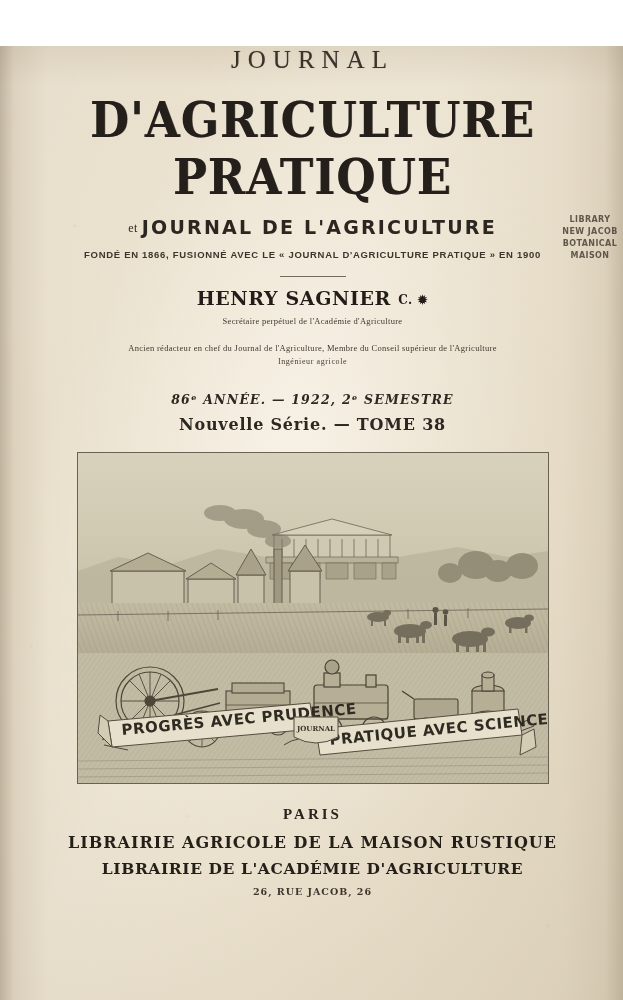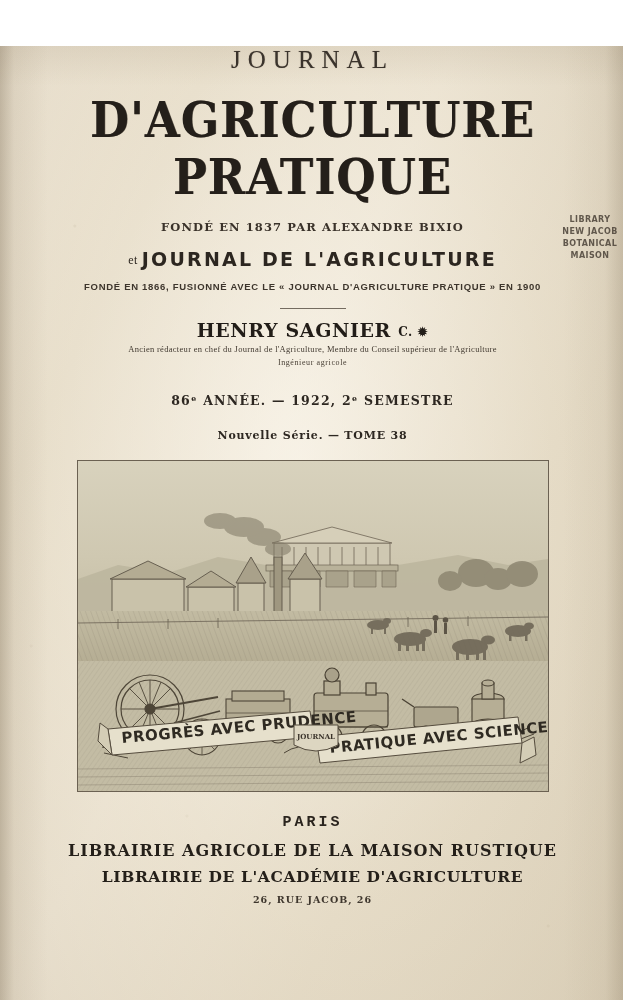--- a/index.html
+++ b/index.html
@@ -133,21 +133,21 @@
     font-size: 12px;
     vertical-align: 1px;
   }
   .t-editor-role1 {
     margin-top: 7px;
     font-size: 8.5px;
     letter-spacing: 0.3px;
     color: #40382f;
   }
   .t-editor-role2 {
-    margin-top: 3px;
+    margin-top: 17px;
     font-size: 8.5px;
     letter-spacing: 0.3px;
     color: #40382f;
   }
   .t-secretary {
     margin-top: 22px;
     font-size: 14.5px;
     font-weight: bold;
     letter-spacing: 0.6px;
     color: #2a241e;
@@ -159,24 +159,25 @@
     letter-spacing: 0.6px;
     color: #463d33;
   }
   .t-year {
     margin-top: 26px;
     font-size: 12.5px;
     font-weight: bold;
     letter-spacing: 1.2px;
     color: #2d2721;
     font-family: "DejaVu Serif", serif;
+    font-style: italic;
   }
   .t-series {
-    margin-top: 21px;
-    font-size: 11px;
+    margin-top: 8px;
+    font-size: 16px;
     font-weight: bold;
     letter-spacing: 0.8px;
     color: #2d2721;
     font-family: "DejaVu Serif", serif;
   }
   .t-collection {
     margin-top: 10px;
     font-size: 8.5px;
     letter-spacing: 0.5px;
     color: #473e34;
@@ -211,21 +212,21 @@
   }
   .eng-svg { display:block; width:100%; height:100%; }
 
   
   .t-city {
     margin-top: 22px;
     font-size: 15px;
     font-weight: bold;
     letter-spacing: 3px;
     color: #2a241e;
-    font-family: Liberation Mono, monospace;
+    font-family: Liberation Serif, serif;
   }
   .t-pub1 {
     margin-top: 10px;
     font-size: 16px;
     font-weight: bold;
     letter-spacing: 1px;
     color: #241f19;
     font-family: "DejaVu Serif", serif;
   }
   .t-pub2 {
@@ -256,36 +257,36 @@
     <div>BOTANICAL</div>
     <div>MAISON</div>
   </div>
 
   <div class="content">
 
     <div class="t-journal">JOURNAL</div>
 
     <div class="t-main">D'AGRICULTURE PRATIQUE</div>
 
-    <div class="t-founded">FONDÉ EN 1837 PAR ALEXANDRE BIXIO</div>
 
     <div class="t-and-line">
       <span class="small-et">et</span><span>JOURNAL DE L'AGRICULTURE</span>
     </div>
 
     <div class="t-merged">FONDÉ EN 1866, FUSIONNÉ AVEC LE « JOURNAL D'AGRICULTURE PRATIQUE » EN 1900</div>
 
     <div class="rule-sep"></div>
 
 
     <div class="t-editor-name">
       <span>HENRY SAGNIER</span>
       <span class="deco">C. ✹</span>
     </div>
 
+    <div class="t-editor-role1">Secrétaire perpétuel de l'Académie d'Agriculture</div>
     <div class="t-editor-role2">Ancien rédacteur en chef du Journal de l'Agriculture, Membre du Conseil supérieur de l'Agriculture</div>
 
     <div class="t-secretary-role">Ingénieur agricole</div>
 
     <div class="t-year">86ᵉ ANNÉE. — 1922, 2ᵉ SEMESTRE</div>
     <div class="t-series">Nouvelle Série. — TOME 38</div>
 
     <div class="engraving">
       <svg class="eng-svg" viewBox="0 0 470 330" preserveAspectRatio="none">
         <defs>

